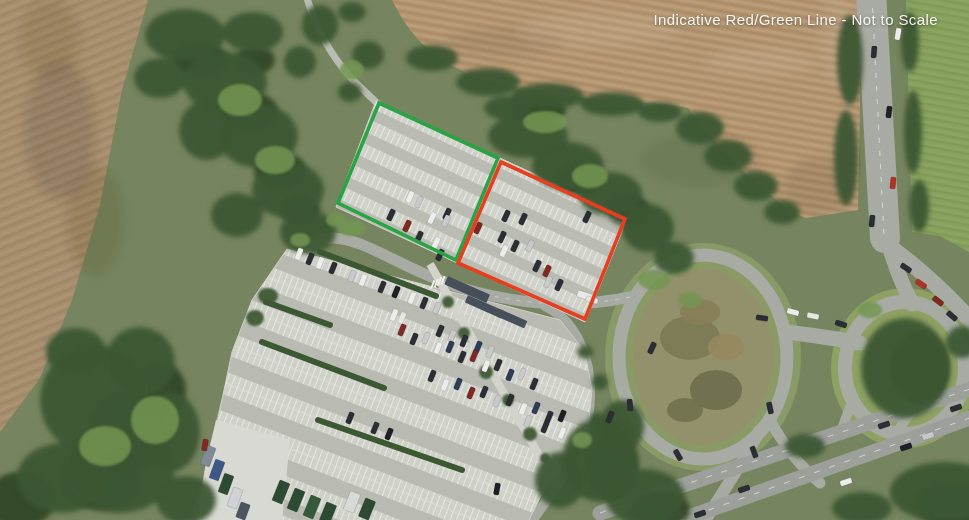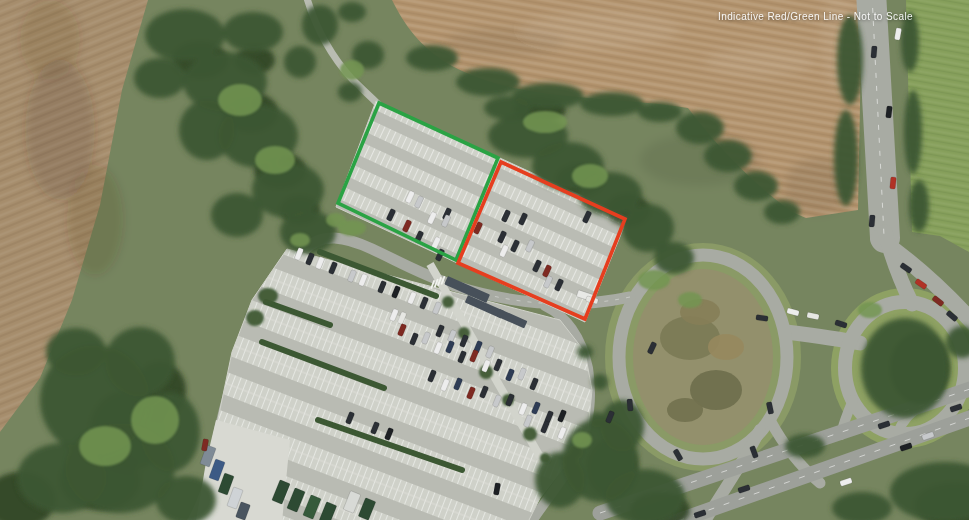--- a/index.html
+++ b/index.html
@@ -1,20 +1,20 @@
 <!DOCTYPE html>
 <html><head>
 <meta charset="utf-8">
 <style>
   html,body{margin:0;padding:0;background:#222;}
   .stage{position:relative;width:969px;height:520px;overflow:hidden;
          font-family:"Liberation Sans", sans-serif;background:#76855f;}
   .stage svg{position:absolute;left:0;top:0;}
-  .disclaimer{position:absolute;top:11px;right:56px;
-    font-size:10px;font-weight:400;letter-spacing:.4px;
+  .disclaimer{position:absolute;top:11px;right:31px;
+    font-size:15px;font-weight:400;letter-spacing:.4px;
     color:rgba(255,255,255,.93);text-shadow:0 1px 3px rgba(0,0,0,.45);
     white-space:nowrap;}
 </style>
 </head>
 <body>
 
 <div class="stage">
 <svg width="969" height="520" viewBox="0 0 969 520" aria-hidden="true">
   <defs>
     <filter id="soft" x="-40%" y="-40%" width="180%" height="180%">

